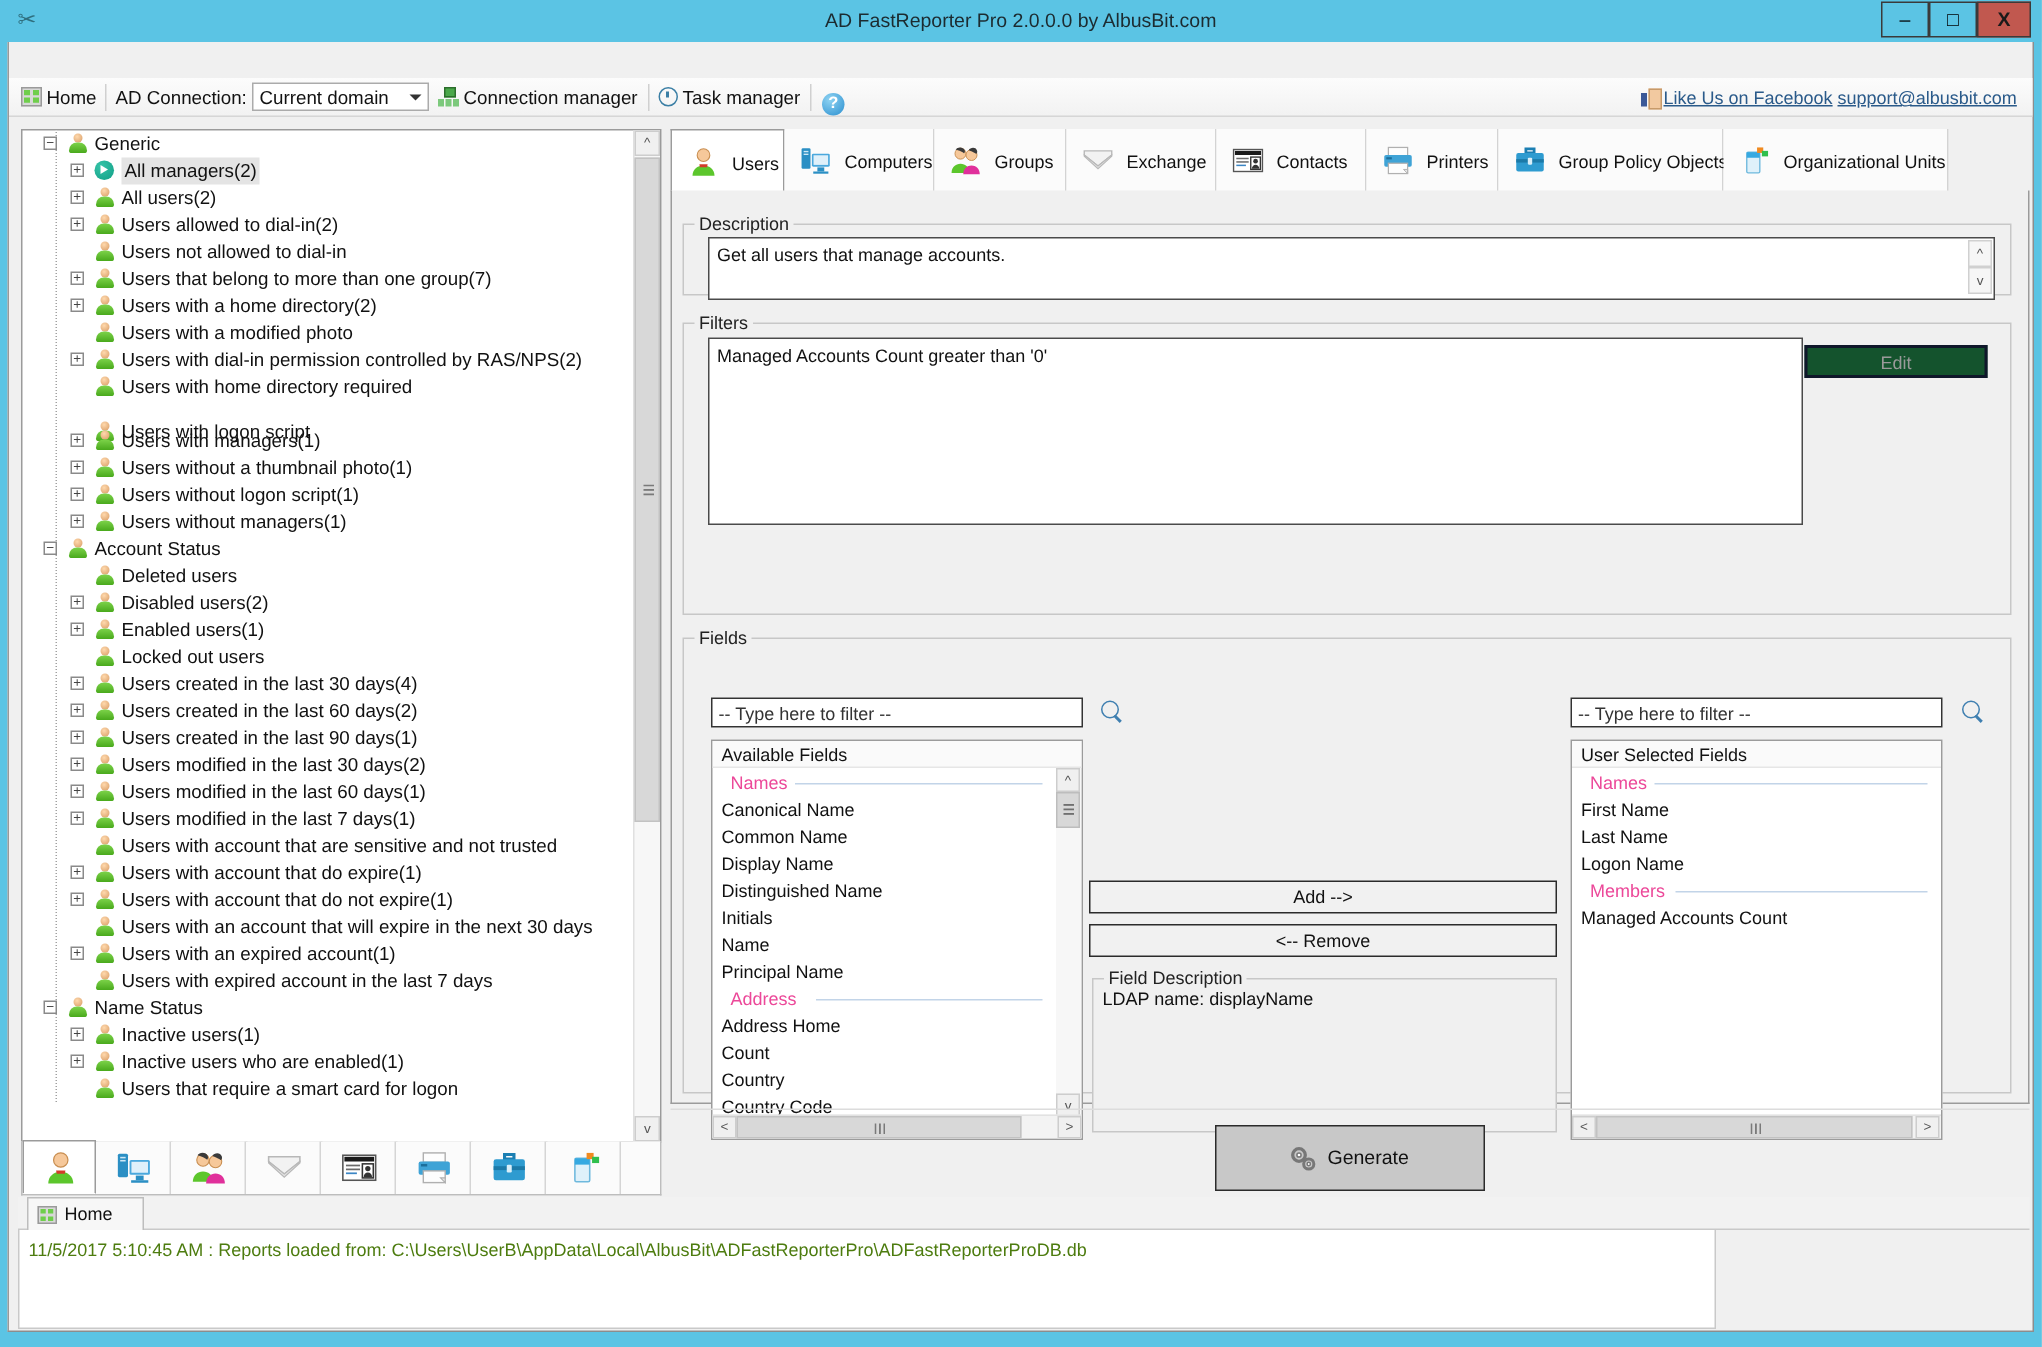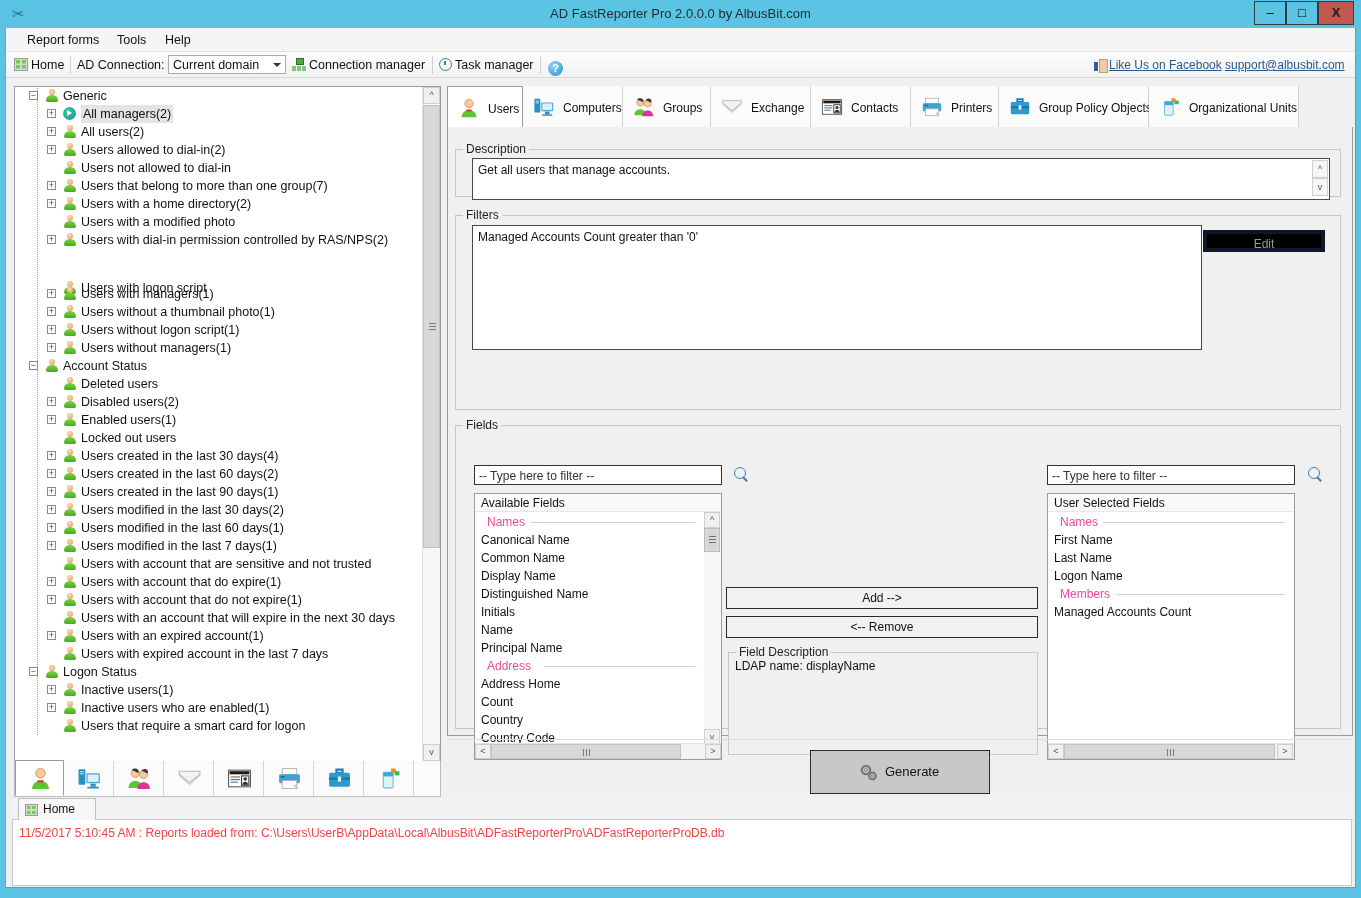--- a/index.html
+++ b/index.html
@@ -213,21 +213,21 @@
     position:absolute; left:0; width:16px; height:18px; background:#f6f6f6;
     border:1px solid #d0d0d0; font-size:9px; text-align:center; line-height:16px; color:#555;
   }
   .desc-scroll .u{top:0;} .desc-scroll .d{top:18px;}
 
   .filter-list {
     position:absolute; background:#fff; border:1px solid #4a4a4a;
     font-size:12px; color:#111; padding:4px 5px;
   }
   .edit-btn {
-    position:absolute; background:#000000; border:4px solid #0f172a;
+    position:absolute; background:#14532d; border:2px solid #0f172a;
     font-size:12px; color:#9a9a9a; text-align:center;
   }
 
   .filterbox {
     position:absolute; background:#fff; border:1px solid #333;
     font-size:12px; color:#333; line-height:20px; padding-left:4px;
   }
   .mag {
     position:absolute; width:16px; height:16px;
   }
@@ -304,46 +304,41 @@
   }
   .hometab .hico{ position:absolute; left:6px; top:5px; width:13px;height:12px;
     background:#d8d8d8;border:1px solid #9a9a9a;}
   .hometab .hico:before{content:"";position:absolute;left:1px;top:1px;width:9px;height:8px;
     background:
       linear-gradient(#6fce4c,#6fce4c) 0 0/3.5px 3px no-repeat,
       linear-gradient(#6fce4c,#6fce4c) 5px 0/3.5px 3px no-repeat,
       linear-gradient(#6fce4c,#6fce4c) 0 4.5px/3.5px 3px no-repeat,
       linear-gradient(#6fce4c,#6fce4c) 5px 4.5px/3.5px 3px no-repeat;}
   .statusarea {
-    position:absolute; left:6px; top:792px; width:1340px; height:66px;
+    position:absolute; left:6px; top:792px; width:1132px; height:66px;
     background:#fff; border:1px solid #c9c9c9; border-top:none;
-    font-size:12px; color:#ef4444; padding:5px 6px;
+    font-size:12px; color:#4d7c0f; padding:5px 6px;
   }
   .statusarea div{ line-height:17px; }
 </style>
 </head>
 <body>
 
 <div id="app">
 
   <div class="titlebar">
     <div class="app-icon">✂</div>
     <div class="title-text">AD FastReporter Pro 2.0.0.0 by AlbusBit.com</div>
     <div class="wbtn" id="btn-min">–</div>
     <div class="wbtn" id="btn-max">□</div>
     <div class="wbtn" id="btn-close">X</div>
   </div>
 
   <div class="client">
 
-    <div class="menubar">
-      <div class="menuitem" style="left:14px">Report forms</div>
-      <div class="menuitem" style="left:104px">Tools</div>
-      <div class="menuitem" style="left:152px">Help</div>
-    </div>
 
     <div class="toolbar">
       <div class="tb-item" style="left:8px">
         <span class="home-ico"></span><span>Home</span>
       </div>
       <div class="tb-sep" style="left:64px"></div>
       <div class="tb-item" style="left:71px">AD Connection:</div>
       <div class="combo" style="left:162px;width:118px">
         <span>Current domain</span>
         <span class="arrow"></span>
@@ -406,20 +401,24 @@
           </div>
           <div class="tnode" style="top: 126px; position: absolute; left: 0px; width: 406px;">
             <span class="uico person" style="left:48px"></span>
             <span class="lbl" style="left:66px">Users with a modified photo</span>
           </div>
           <div class="tnode" style="top: 144px; position: absolute; left: 0px; width: 406px;">
             <span class="plus" style="left:32px">+</span>
             <span class="uico person" style="left:48px"></span>
             <span class="lbl" style="left:66px">Users with dial-in permission controlled by RAS/NPS(2)</span>
           </div>
+          <div class="tnode" style="top: 162px; position: absolute; left: 0px; width: 406px;">
+            <span class="uico person" style="left:48px"></span>
+            <span class="lbl" style="left:66px">Users with home directory required</span>
+          </div>
           <div class="tnode" style="top: 192px; position: absolute; left: 0px; width: 406px; text-decoration: underline;">
             <span class="uico person" style="left:48px"></span>
             <span class="lbl" style="left:66px">Users with logon script</span>
           </div>
           <div class="tnode" style="top: 198px; position: absolute; left: 0px; width: 406px;">
             <span class="plus" style="left:32px">+</span>
             <span class="uico person" style="left:48px"></span>
             <span class="lbl" style="left:66px">Users with managers(1)</span>
           </div>
           <div class="tnode" style="top: 216px; position: absolute; left: 0px; width: 406px;">
@@ -513,21 +512,21 @@
             <span class="uico person" style="left:48px"></span>
             <span class="lbl" style="left:66px">Users with an expired account(1)</span>
           </div>
           <div class="tnode" style="top: 558px; position: absolute; left: 0px; width: 406px;">
             <span class="uico person" style="left:48px"></span>
             <span class="lbl" style="left:66px">Users with expired account in the last 7 days</span>
           </div>
           <div class="tnode" style="top: 576px; position: absolute; left: 0px; width: 406px;">
             <span class="plus" style="left:14px">−</span>
             <span class="uico person" style="left:30px"></span>
-            <span class="lbl" style="left:48px">Logon Status</span>
+            <span class="lbl" style="left:48px">Name Status</span>
           </div>
           <div class="tnode" style="top: 594px; position: absolute; left: 0px; width: 406px;">
             <span class="plus" style="left:32px">+</span>
             <span class="uico person" style="left:48px"></span>
             <span class="lbl" style="left:66px">Inactive users(1)</span>
           </div>
           <div class="tnode" style="top: 612px; position: absolute; left: 0px; width: 406px;">
             <span class="plus" style="left:32px">+</span>
             <span class="uico person" style="left:48px"></span>
             <span class="lbl" style="left:66px">Inactive users who are enabled(1)</span>

